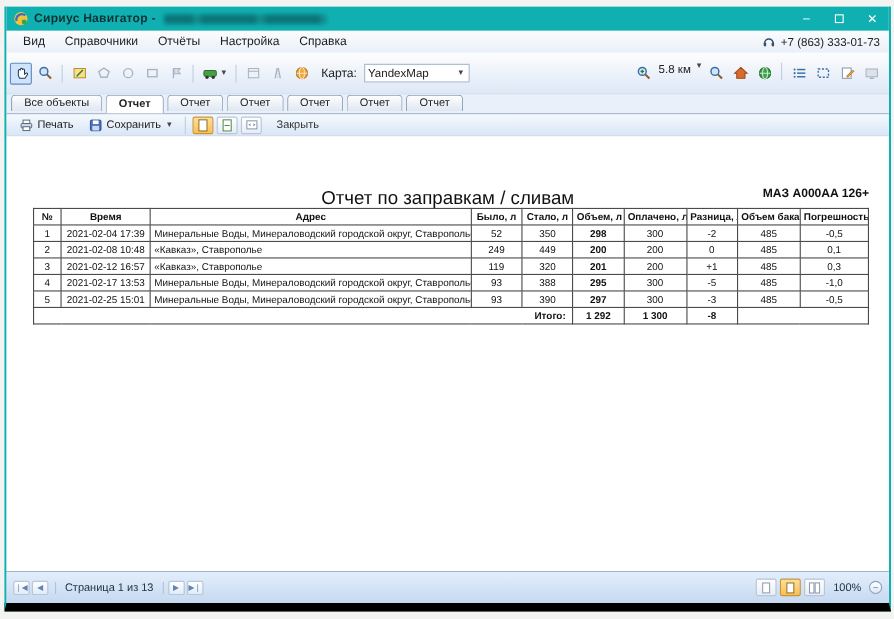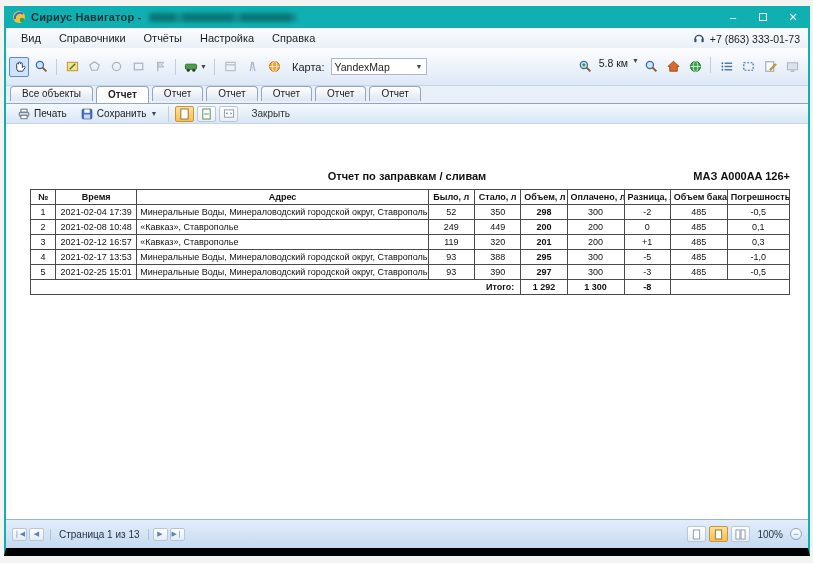--- a/index.html
+++ b/index.html
@@ -62,21 +62,21 @@
   .toggle { width:19px; height:16px; border:1px solid #b9c6d8; border-radius:2px;
             display:flex; align-items:center; justify-content:center;
             background:linear-gradient(#ffffff,#e6edf6); }
   .toggle.on { border-color:#c7953a; background:linear-gradient(#ffdf9a,#fcbe4e); }
   .close-label { margin-left:10px; color:#333; }
   
   .content { flex:1 1 auto; background:#fff; position:relative; overflow:hidden; }
   .report-head { position:relative; margin-top:46px; padding:0 18px 0 24px;
                  display:flex; justify-content:flex-end; font-size:11px; color:#111; }
   .report-title { position:absolute; left:50%; transform:translateX(-50%);
-                  font-weight:bold; font-size:11px; }
+                  font-weight:normal; font-size:17px; }
   .vehicle { font-weight:bold; }
   
   table { border-collapse:collapse; table-layout:fixed;
           margin:7px 18px 0 24px; width:calc(100% - 42px);
           font-size:9px; color:#111; }
   th,td { border:1px solid #4a4a4a; padding:1px 3px; height:15px;
           text-align:center; overflow:hidden; white-space:nowrap; }
   th { font-weight:bold; font-size:9px; }
   td.addr { text-align:left; }
   td.bold, tr.totals td { font-weight:bold; }

